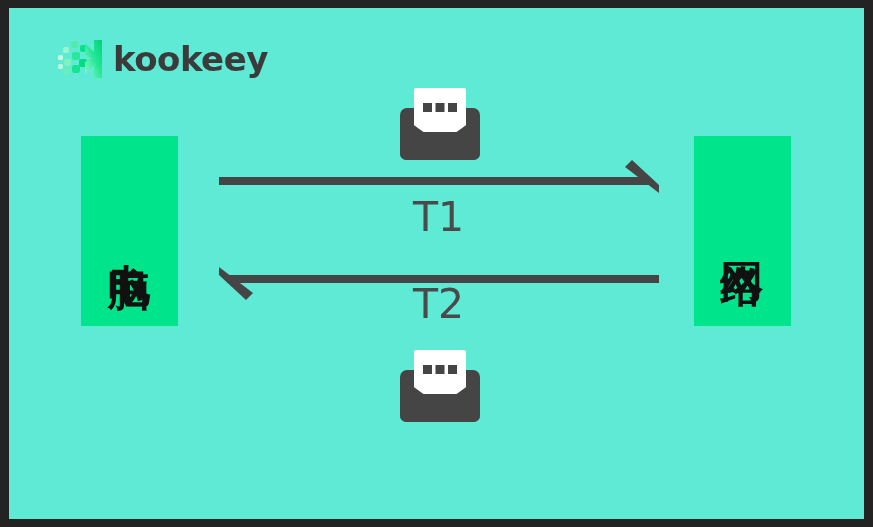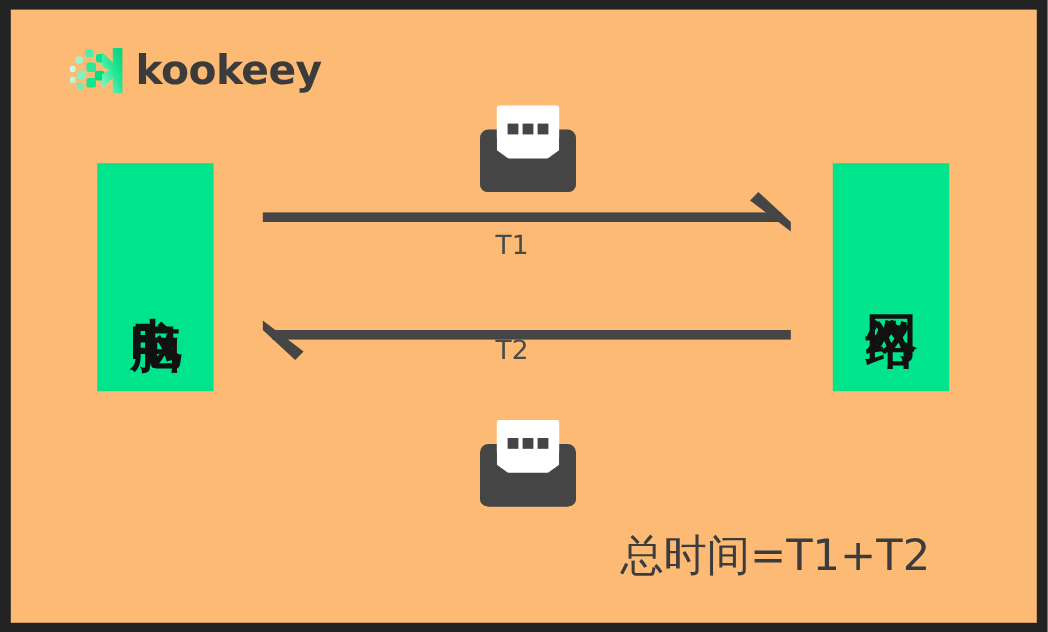--- a/index.html
+++ b/index.html
@@ -22,21 +22,21 @@
     height: 527px;
     background: #232323;
     box-sizing: border-box;
   }
   #canvas {
     position: absolute;
     left: 9px;
     top: 8px;
     width: 855px;
     height: 511px;
-    background: #fdba74;
+    background: #5eead4;
     overflow: hidden;
   }
 
   
   #logo {
     position: absolute;
     left: 49px;
     top: 32px;
     display: flex;
     align-items: center;
@@ -89,21 +89,21 @@
   .arrow-svg {
     position: absolute;
     overflow: visible;
   }
   #arrow-t1 { left: 210px; top: 152px; width: 440px; height: 36px; }
   #arrow-t2 { left: 210px; top: 256px; width: 440px; height: 36px; }
 
   
   .t-label {
     position: absolute;
-    font-size: 22px;
+    font-size: 41px;
     font-weight: 400;
     color: #4a4a4a;
     letter-spacing: 0px;
     font-family: "DejaVu Sans", "Liberation Sans", sans-serif;
   }
   #label-t1 { left: 404px; top: 185px; }
   #label-t2 { left: 404px; top: 272px; }
 
   
   #formula {
@@ -188,16 +188,15 @@
     </svg>
 
     <svg id="arrow-t2" class="arrow-svg" viewBox="0 0 440 36">
       <rect x="8" y="11" width="432" height="8" fill="#454545"></rect>
       <path d="M27 36 L0 11 L0 3 L34 29 Z" fill="#454545"></path>
     </svg>
 
     <div id="label-t1" class="t-label">T1</div>
     <div id="label-t2" class="t-label">T2</div>
 
-    <div id="formula">总时间=T1+T2</div>
 
   </div>
 </div>
 
 </body></html>

